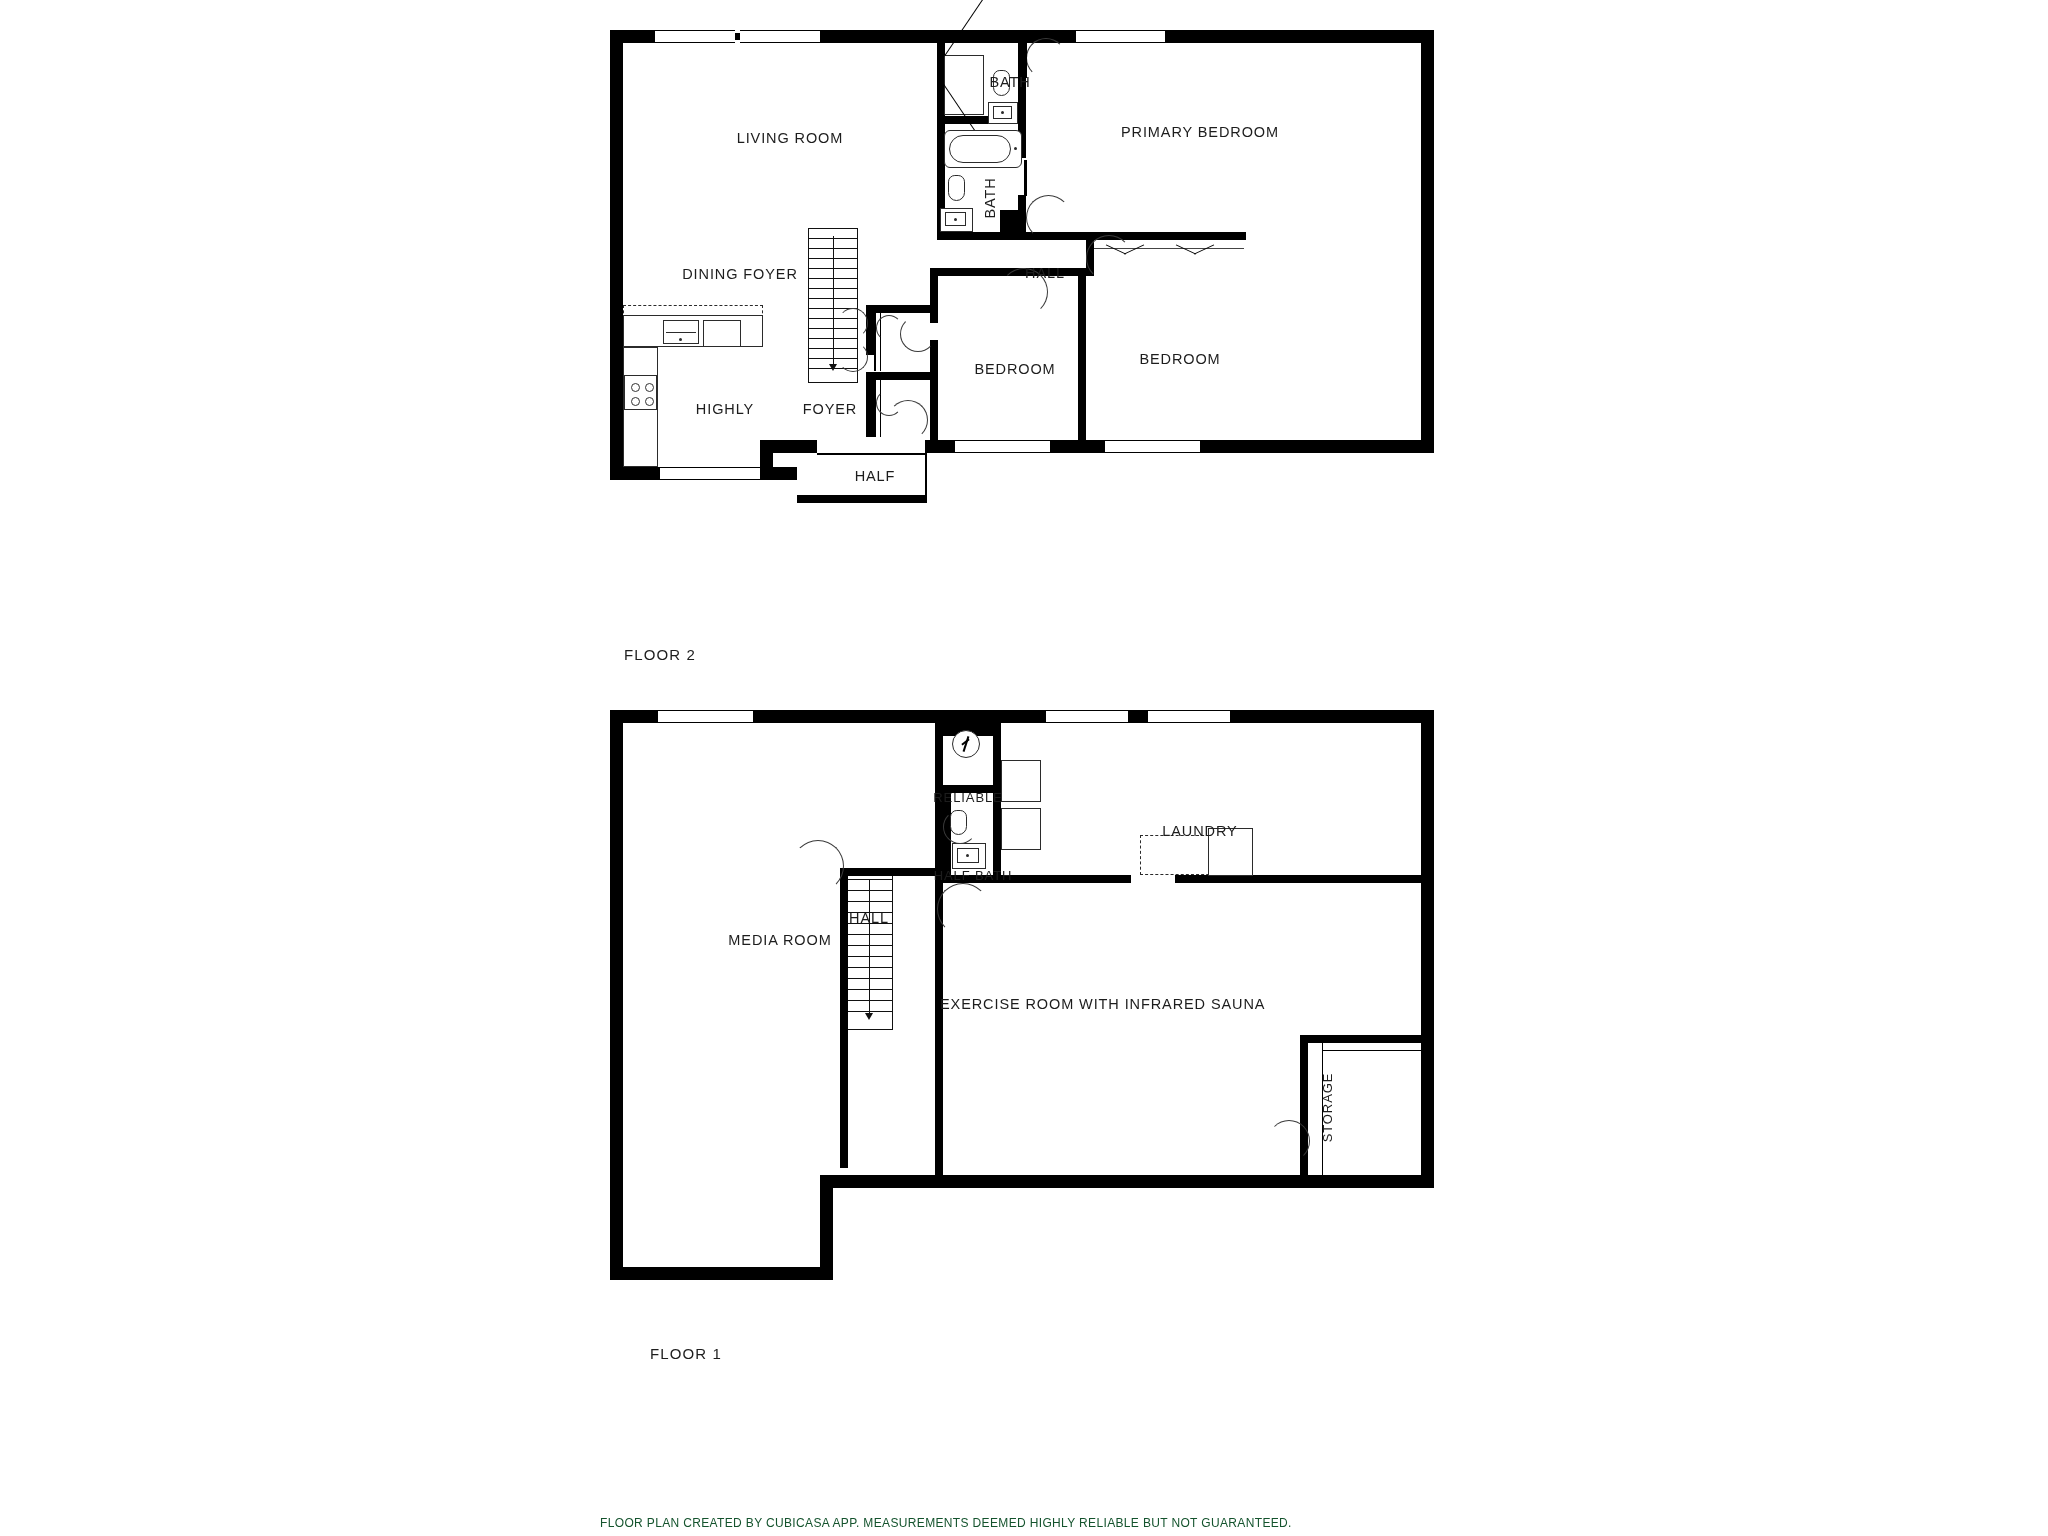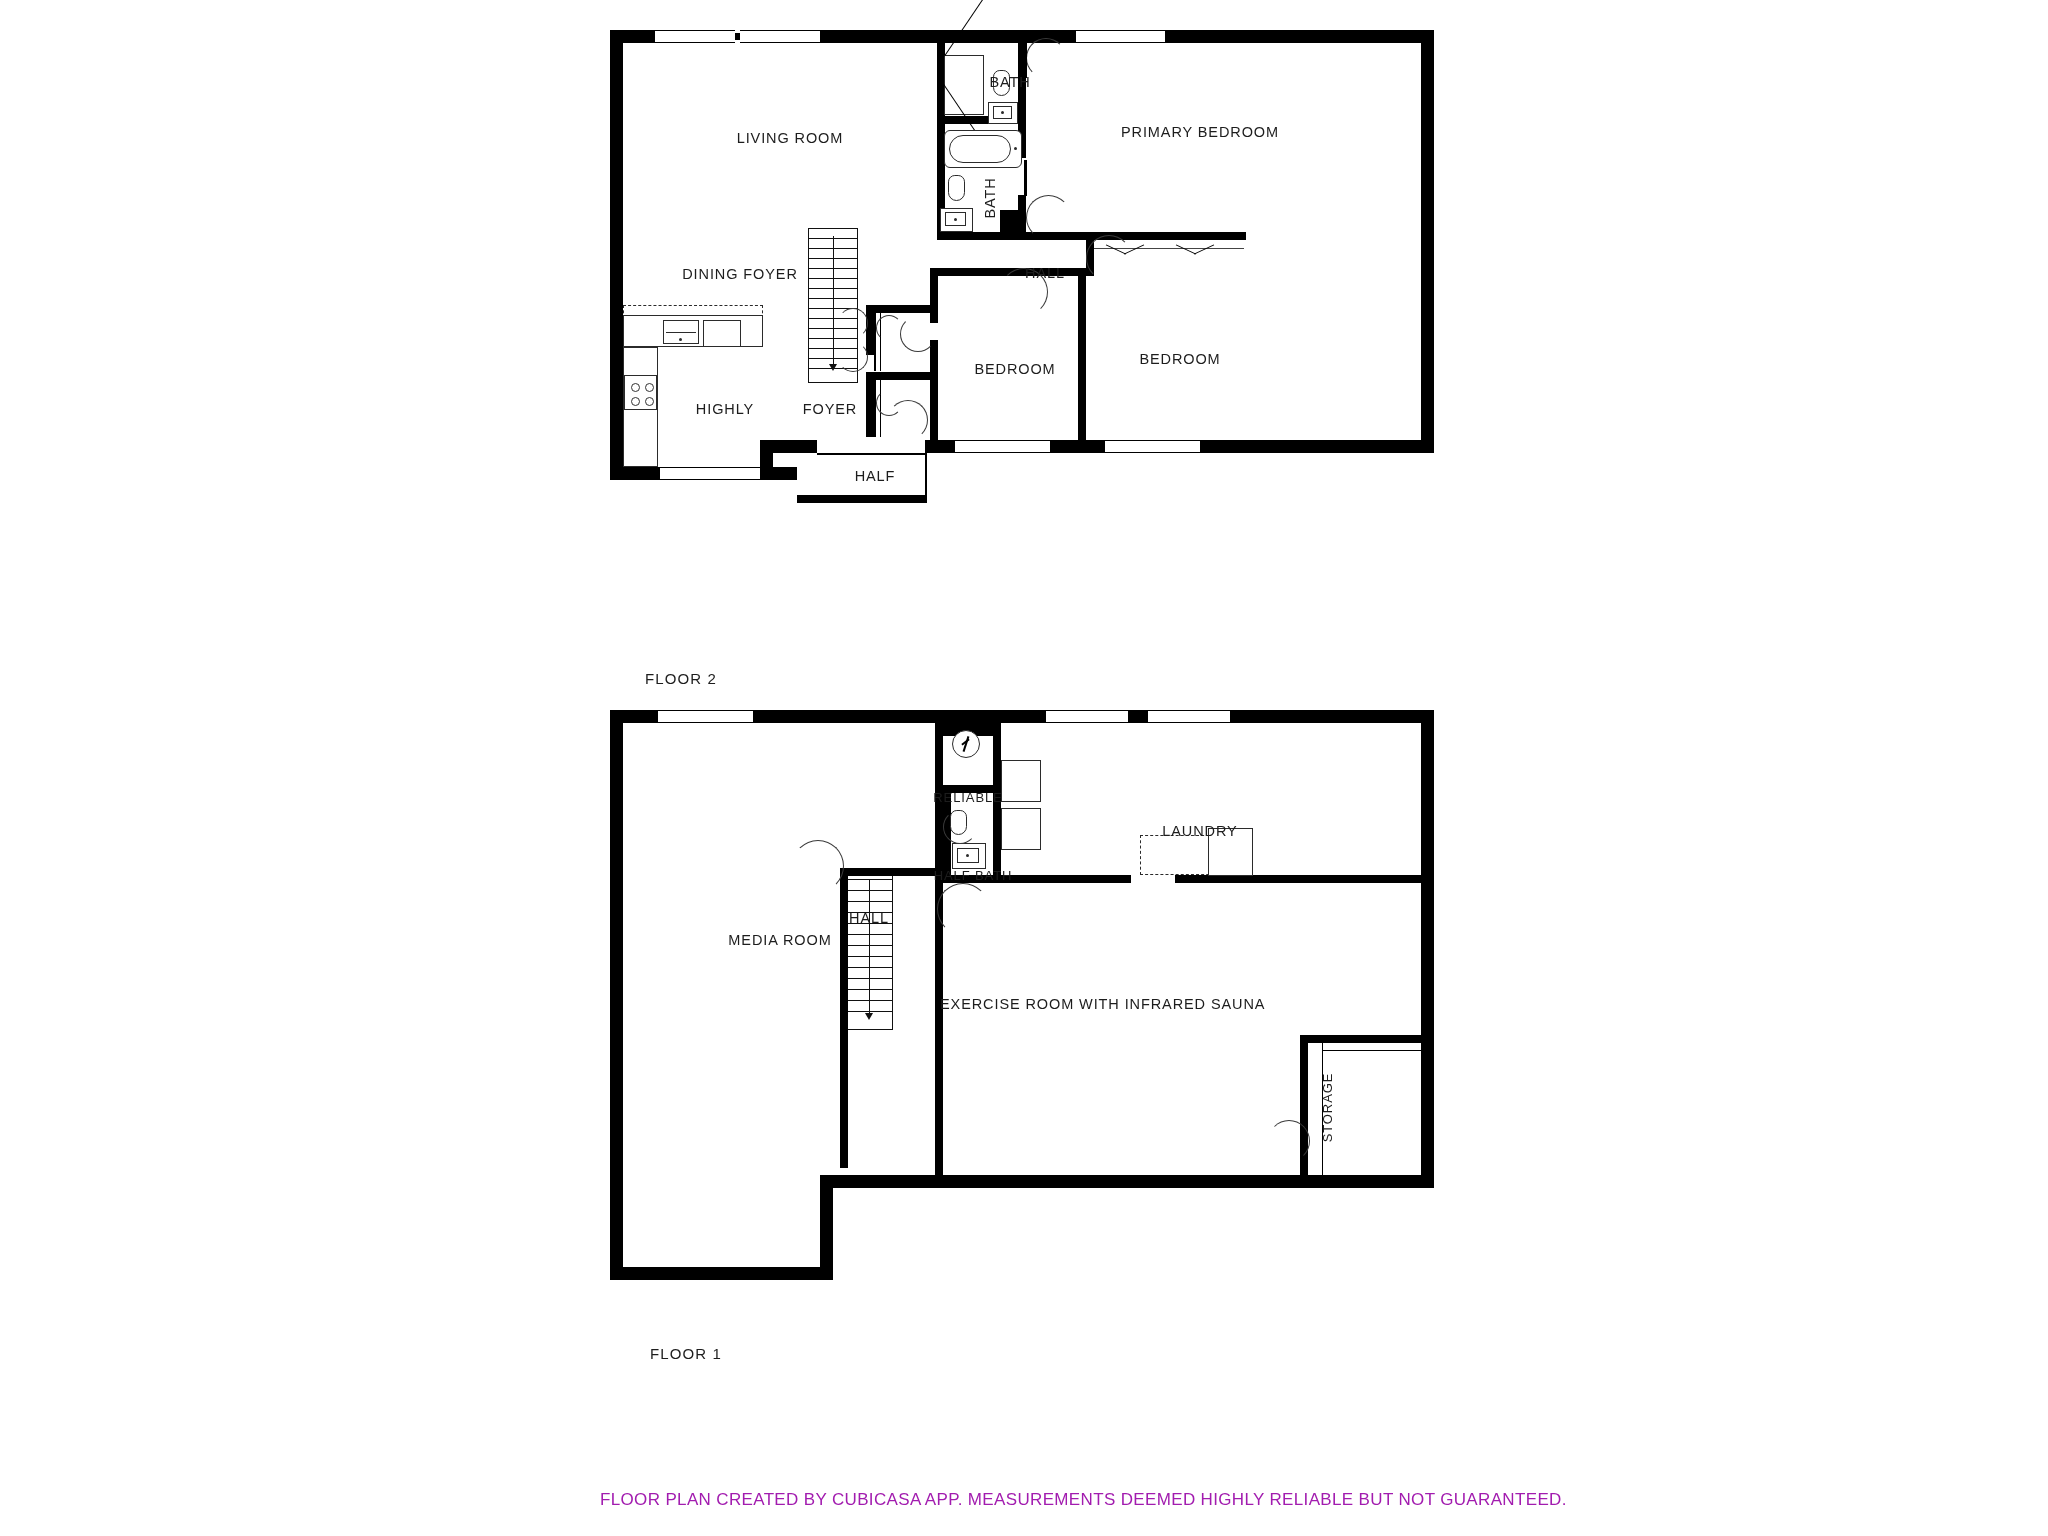--- a/index.html
+++ b/index.html
@@ -94,24 +94,25 @@
 
   .floor-caption {
     position: absolute;
     font-size: 15px;
     letter-spacing: 1.1px;
     color: #1d1d1d;
   }
 
   .footer-note {
     position: absolute;
-    font-size: 17px;
+    font-size: 12px;
     letter-spacing: 0.35px;
-    color: #a21caf;
+    color: #14532d;
     white-space: nowrap;
+    margin-top: 26px;
   }
 
   
   .brand {
     position: absolute;
     background: #5b5b5b;
     display: flex;
     align-items: center;
     justify-content: center;
   }
@@ -327,21 +328,21 @@
     <div class="label rot" style="left:360px; top:170px; width:60px;">BATH</div>
     <div class="label" style="left:390px; top:245px; width:110px;">HALL</div>
     <div class="label" style="left:50px; top:246px; width:180px;">DINING FOYER</div>
     <div class="label" style="left:350px; top:341px; width:130px;">BEDROOM</div>
     <div class="label" style="left:510px; top:331px; width:140px;">BEDROOM</div>
     <div class="label" style="left:60px; top:381px; width:130px;">HIGHLY</div>
     <div class="label" style="left:180px; top:381px; width:100px;">FOYER</div>
     <div class="label" style="left:225px; top:448px; width:100px;">HALF</div>
   </div>
 
-  <div class="floor-caption" style="left:624px; top:670px;margin-left:21px;">FLOOR 2</div>
+  <div class="floor-caption" style="left:624px; top:646px;">FLOOR 2</div>
 
   <div class="plan" style="left:600px; top:700px; width:860px; height:640px;">
 
     <div class="fill" style="left:10px; top:10px; width:824px; height:580px;"></div>
 
     <div class="wall" style="left:10px; top:10px; width:48px; height:13px;"></div>
     <div class="window" style="left:58px; top:10px; width:95px; height:13px;"></div>
     <div class="wall" style="left:153px; top:10px; width:188px; height:13px;"></div>
     <div class="wall" style="left:341px; top:10px; width:52px; height:26px;"></div>
     <div class="wall" style="left:393px; top:10px; width:53px; height:13px;"></div>

